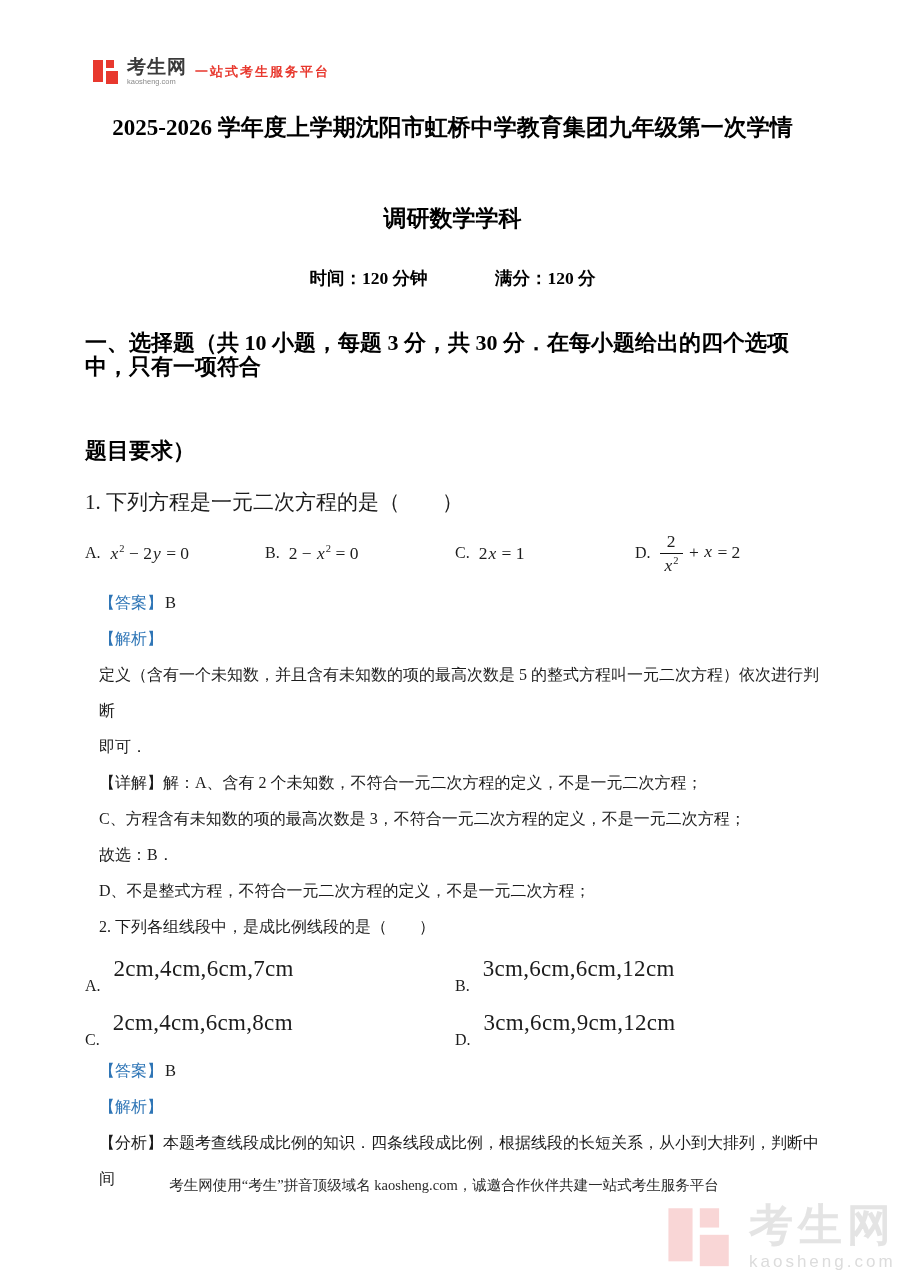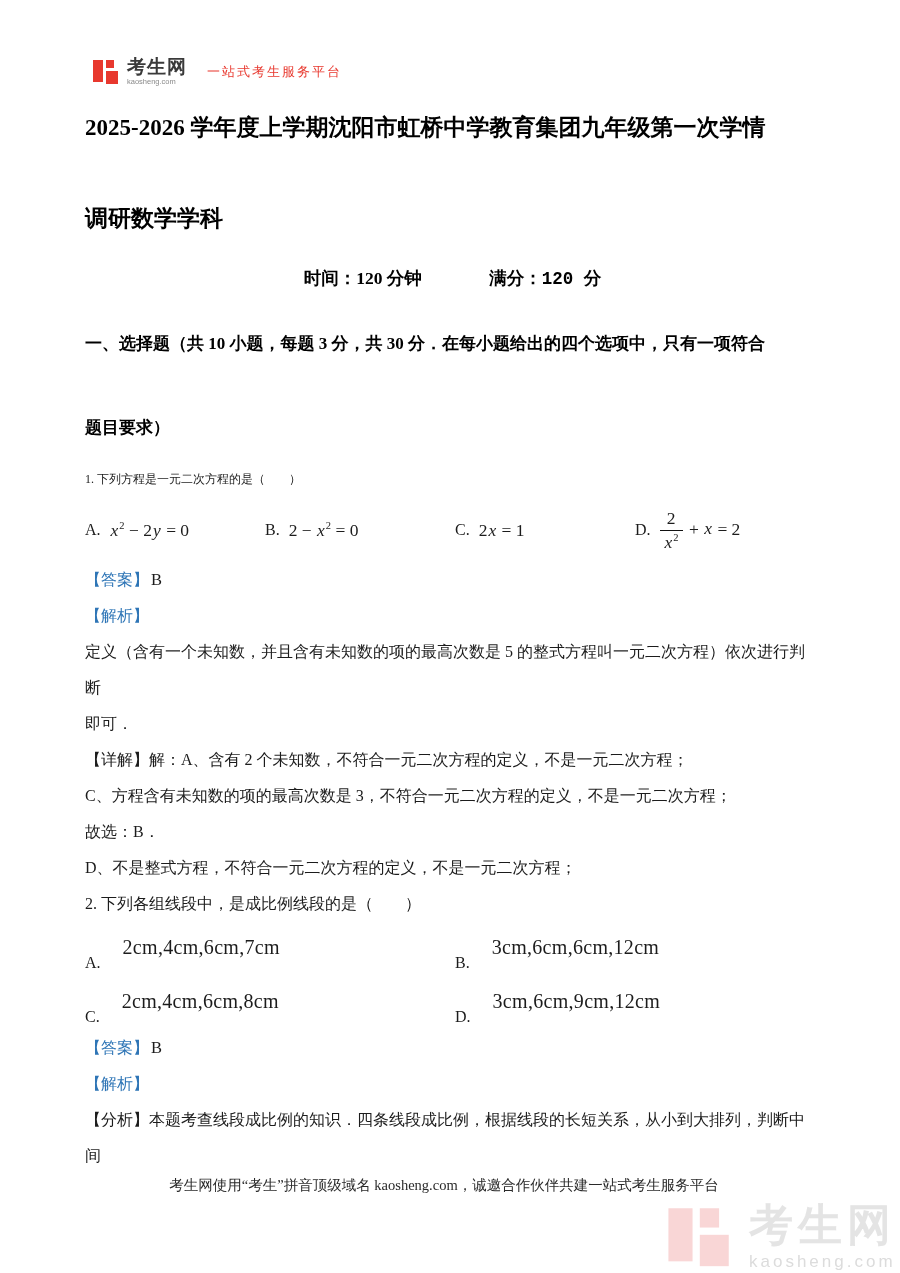--- a/index.html
+++ b/index.html
@@ -13,55 +13,55 @@
     color: #1c1c1c;
   }
   .content { padding: 112px 80px 0 85px; }
 
   
   .brand { position: absolute; top: 57px; left: 93px; display: flex; align-items: center; }
   .brand-icon { width: 27px; height: 29px; margin-right: 7px; }
   .brand-textcol { display: flex; flex-direction: column; line-height: 1; }
   .brand-name { font-family: "Liberation Sans", sans-serif; font-weight: 700; font-size: 19px; color: #3a3a3a; letter-spacing: 1px; }
   .brand-domain { font-family: "Liberation Sans", sans-serif; font-size: 7.5px; color: #8a8a8a; margin-top: 2px; }
-  .brand-tagline { font-family: "Liberation Sans", sans-serif; font-weight: 400; font-size: 13px; color: #e8382e; margin-left: 20px; letter-spacing: 2px; }
+  .brand-tagline { font-family: "Liberation Sans", sans-serif; font-weight: 700; font-size: 13px; color: #e8382e; margin-left: 8px; letter-spacing: 2px; }
 
   
-  .title-line { text-align: left; font-weight: 700; font-size: 23px; line-height: 32px; color: #000; }
+  .title-line { text-align: center; font-weight: 700; font-size: 23px; line-height: 32px; color: #000; }
   .title-line2 { margin-top: 59px; }
   .meta-line { margin-top: 32px; text-align: center; font-weight: 700; font-size: 17.5px; line-height: 22px; color: #000; }
-  .meta-line span + span { margin-left: 63px; font-family: Liberation Mono, monospace; }
+  .meta-line span + span { margin-left: 63px; }
 
   
-  .sec-line { font-weight: 700; font-size: 17px; line-height: 24px; color: #000; }
+  .sec-line { font-weight: 700; font-size: 22px; line-height: 24px; color: #000; }
   .sec-line1 { margin-top: 42px; }
   .sec-line2 { margin-top: 60px; }
 
   
-  .stem { margin-top: 28px; font-size: 12px; line-height: 22px; }
-  .bline { font-size: 16px; line-height: 36px; }
+  .stem { margin-top: 28px; font-size: 21px; line-height: 22px; }
+  .bline { font-size: 16px; line-height: 36px; margin-left: 14px; }
   .label-blue { color: #2e75b6; }
   .ans-val { font-size: 16.5px; padding-left: 2px; }
 
   
   .opt-row { margin-top: 8px; display: flex; align-items: center; min-height: 64px; }
   .opt { display: flex; align-items: center; font-size: 16px; }
   .opt-a { width: 180px; } .opt-b { width: 190px; } .opt-c { width: 180px; } .opt-d { flex: 1; }
   .opt-letter { margin-right: 9px; }
   .math { font-size: 17.5px; white-space: nowrap; }
   .math .mvar { font-style: italic; padding: 0 1px; }
   .math sup { font-size: 0.6em; line-height: 0; vertical-align: super; }
   .frac { display: inline-flex; flex-direction: column; align-items: center; vertical-align: middle; line-height: 1.2; margin-right: 2px; }
   .frac .num { padding: 0 6px 1px; }
   .frac .den { border-top: 1.2px solid #111; padding: 1px 4px 0; }
 
   
   .q2-grid { display: grid; grid-template-columns: 370px 1fr; }
   .q2-opt { height: 54px; display: flex; align-items: flex-end; padding-bottom: 4px; font-size: 16px; }
-  .q2-val { font-size: 20px; margin-left: 22px; margin-bottom: 13px; letter-spacing: 0.3px; }
+  .q2-val { font-size: 23px; margin-left: 13px; margin-bottom: 13px; letter-spacing: 0.3px; }
 
   
   .footer { position: absolute; top: 1176px; left: 0; right: 12px; text-align: center; font-size: 14.5px; color: #2a2a2a; }
   .watermark { position: absolute; right: 4px; bottom: 2px; display: flex; align-items: center; }
   .wm-icon { width: 76px; height: 70px; margin-right: 10px; }
   .wm-textcol { display: flex; flex-direction: column; line-height: 1; }
   .wm-brand { font-family: "Liberation Sans", sans-serif; font-weight: 700; font-size: 44px; color: #e4e4e4; letter-spacing: 5px; }
   .wm-domain { font-family: "Liberation Sans", sans-serif; font-size: 17px; color: #dcdcdc; letter-spacing: 3px; margin-top: 6px; }
 </style>
 </head>

